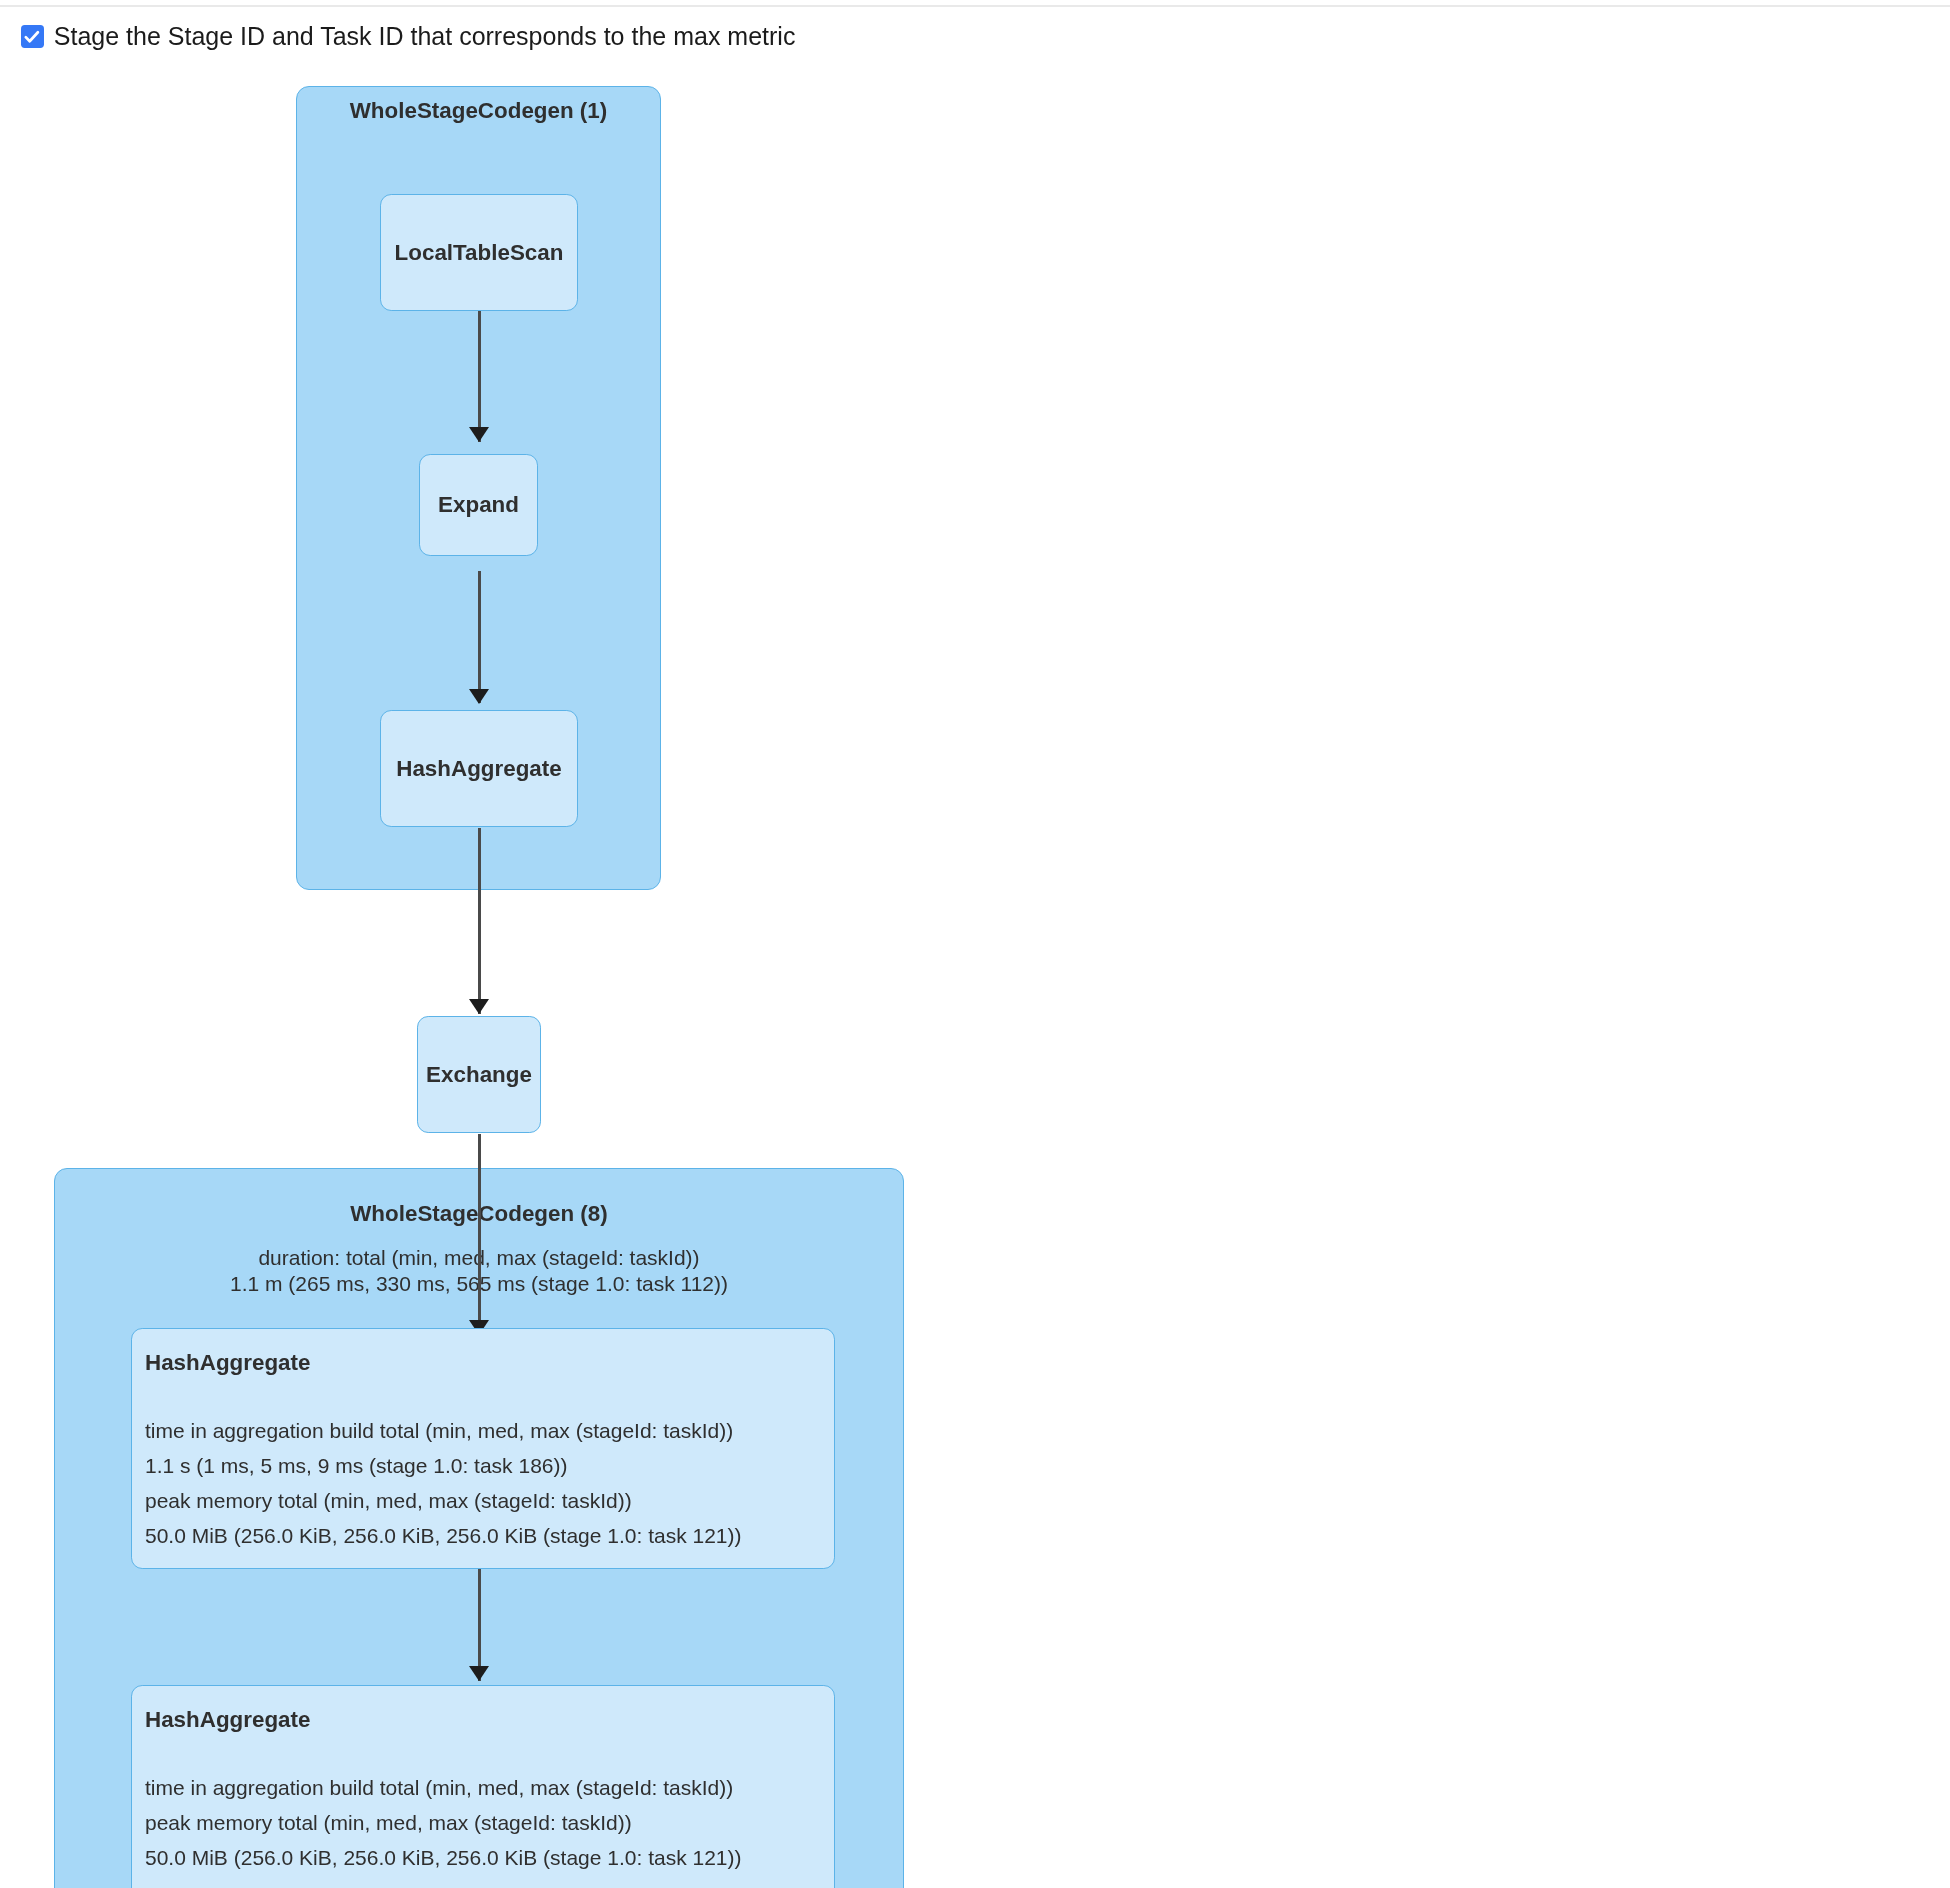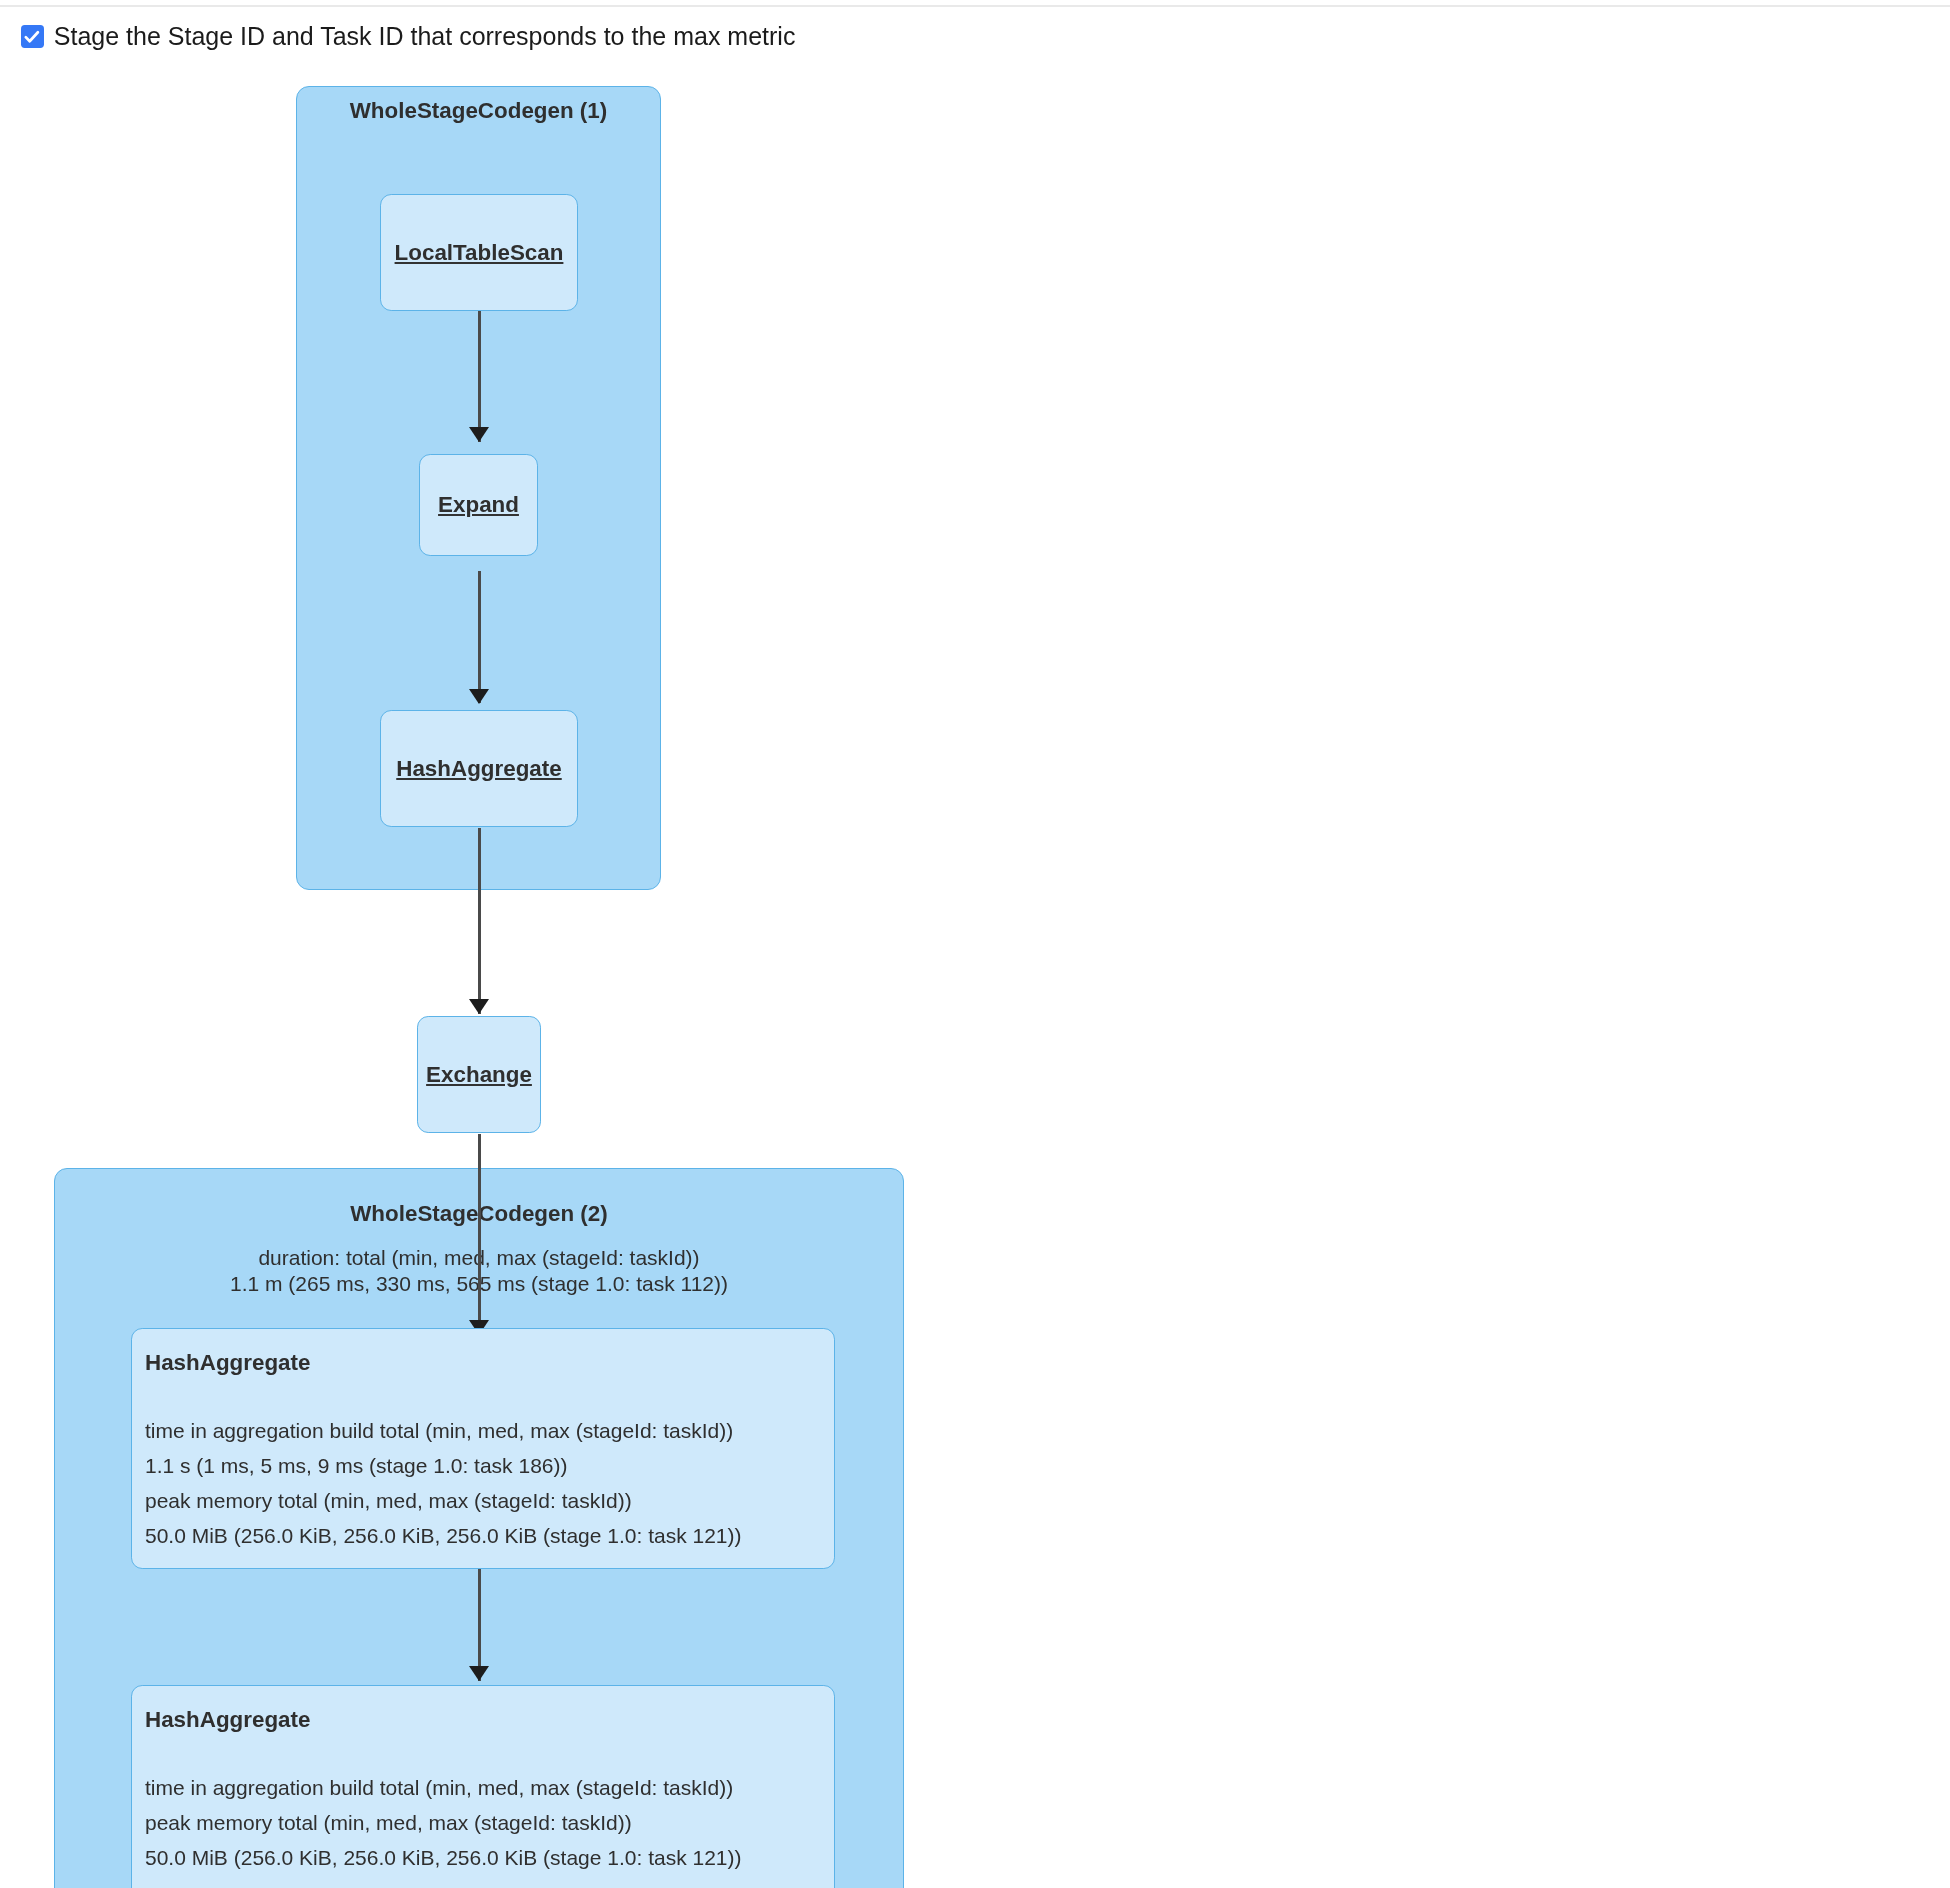--- a/index.html
+++ b/index.html
@@ -83,21 +83,20 @@
   .node-box {
     position: absolute;
     background: #cfe9fb;
     border: 1.9px solid #5cb3e8;
     border-radius: 11.2px;
   }
   .node-box.plain {
     display: flex;
     align-items: center;
     justify-content: center;
-    text-decoration: underline;
   }
   .node-label-center {
     font-size: 22.4px;
     font-weight: bold;
     color: #2f2f2f;
     white-space: nowrap;
     text-align: center;
   }
   .node-box.detailed {
     padding: 20.5px 0 0 13px;
@@ -170,21 +169,21 @@
 
   <div class="edge" style="left:478px; top:828px; height:186px;"></div>
   <div class="arrowhead" style="left:469px; top:999px;"></div>
 
   <div class="node-box plain" style="left:417px; top:1016px; width:124px; height:117px;">
     <span class="node-label-center">Exchange</span>
   </div>
 
   <div class="codegen-box" style="left:54px; top:1168px; width:850px; height:736px;">
   </div>
-  <div class="codegen-title" style="left:54px; top:1201px; width:850px;">WholeStageCodegen (2)</div>
+  <div class="codegen-title" style="left:54px; top:1201px; width:850px;">WholeStageCodegen (8)</div>
   <div class="codegen-metrics" style="left:54px; top:1245px; width:850px;">
     <div>duration: total (min, med, max (stageId: taskId))</div>
     <div>1.1 m (265 ms, 330 ms, 565 ms (stage 1.0: task 112))</div>
   </div>
 
   <div class="edge" style="left:478px; top:1134px; height:203px;"></div>
   <div class="arrowhead" style="left:469px; top:1320px;"></div>
 
   <div class="node-box detailed" style="left:131px; top:1328px; width:704px; height:241px;">
     <div class="node-title">HashAggregate</div>

